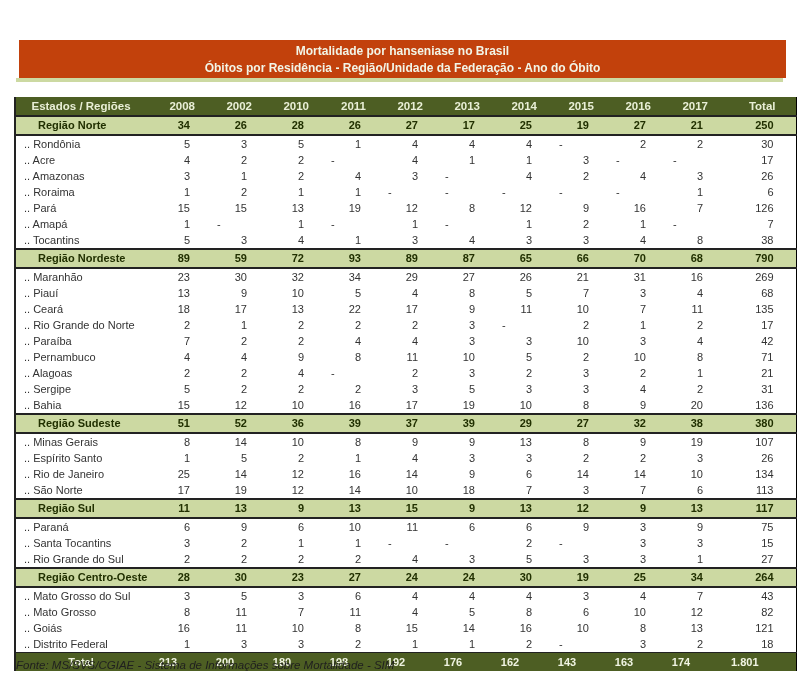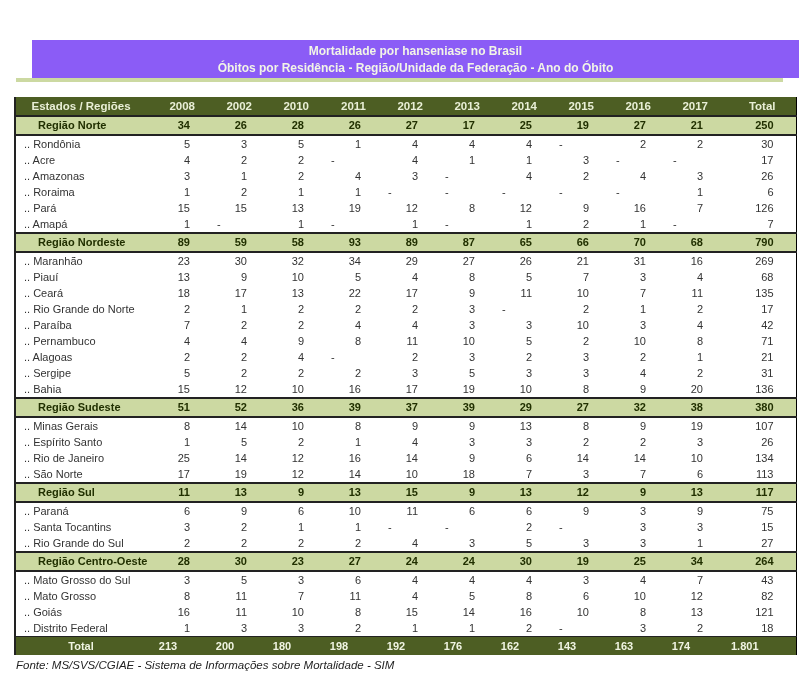--- a/index.html
+++ b/index.html
@@ -1,22 +1,22 @@
 <!DOCTYPE html>
 <html><head>
 <meta charset="utf-8">
 <style>
   html,body { margin:0; padding:0; background:#ffffff; }
   .page {
     position:relative; width:809px; height:691px; background:#ffffff;
     font-family:"Liberation Sans", sans-serif; overflow:hidden;
   }
   .title-banner {
-    position:absolute; left:32px; top:40px; width:767px; height:38px;
-    background:#8b5cf6; color:#f2f5e7; text-align:center;
+    position:absolute; left:19px; top:40px; width:767px; height:38px;
+    background:#c2410c; color:#f2f5e7; text-align:center;
     font-weight:bold; font-size:12px; line-height:17px; padding-top:3px;
     box-sizing:border-box;
   }
   .title-underline {
     position:absolute; left:16px; top:78px; width:767px; height:4px;
     background:#ccd9a2;
   }
   table.data-table {
     position:absolute; left:14px; top:97px; width:781px;
     border-collapse:collapse; table-layout:fixed;
@@ -187,25 +187,39 @@
           <td class="c-year">1</td>
           <td class="c-year dash">-</td>
           <td class="c-year">1</td>
           <td class="c-year dash">-</td>
           <td class="c-year">1</td>
           <td class="c-year">2</td>
           <td class="c-year">1</td>
           <td class="c-year dash">-</td>
           <td class="c-total">7</td>
         </tr>
+        <tr class="state-row">
+          <td class="c-first">.. Tocantins</td>
+          <td class="c-year">5</td>
+          <td class="c-year">3</td>
+          <td class="c-year">4</td>
+          <td class="c-year">1</td>
+          <td class="c-year">3</td>
+          <td class="c-year">4</td>
+          <td class="c-year">3</td>
+          <td class="c-year">3</td>
+          <td class="c-year">4</td>
+          <td class="c-year">8</td>
+          <td class="c-total">38</td>
+        </tr>
         <tr class="region-row">
           <td class="c-first">Região Nordeste</td>
           <td class="c-year">89</td>
           <td class="c-year">59</td>
-          <td class="c-year">58</td>
+          <td class="c-year">72</td>
           <td class="c-year">93</td>
           <td class="c-year">89</td>
           <td class="c-year">87</td>
           <td class="c-year">65</td>
           <td class="c-year">66</td>
           <td class="c-year">70</td>
           <td class="c-year">68</td>
           <td class="c-total">790</td>
         </tr>
         <tr class="state-row">

